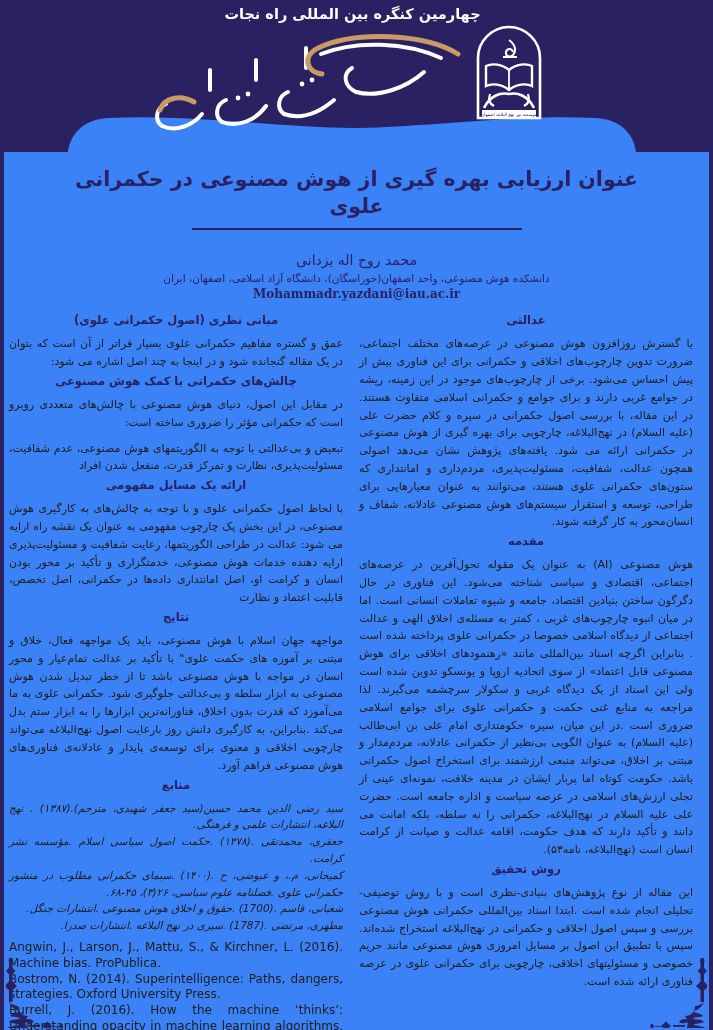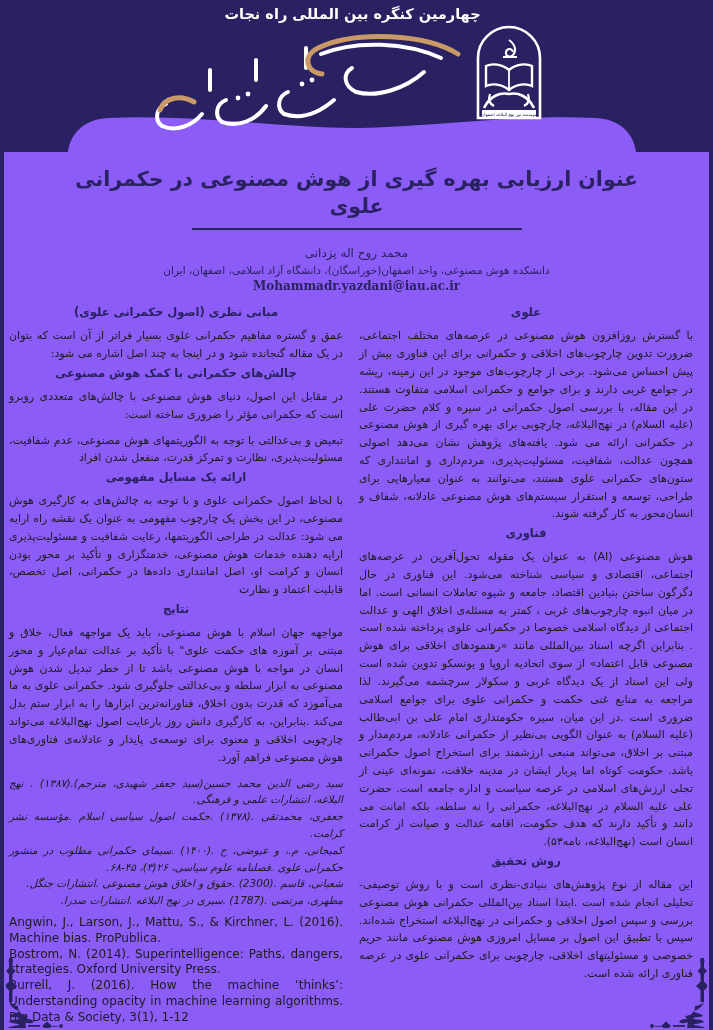--- a/index.html
+++ b/index.html
@@ -4,21 +4,21 @@
 <style>
   html, body {
     margin: 0;
     padding: 0;
     background: #ffffff;
   }
   #poster {
     position: relative;
     width: 713px;
     height: 1030px;
-    background: #8b5cf6;
+    background: #3b82f6;
     overflow: hidden;
     font-family: "DejaVu Sans", "Liberation Sans", sans-serif;
     box-sizing: border-box;
     border-left: 4px solid #2a2162;
     border-right: 4px solid #2a2162;
   }
 
   
   .banner {
     position: relative;
@@ -76,23 +76,23 @@
     line-height: 1.3;
     padding: 0 30px;
   }
   .title-rule {
     width: 330px;
     height: 2px;
     background: #2a2162;
     margin: 9px auto 0 auto;
   }
   .author-name {
-    margin-top: 16px;
-    color: #2a2162;
-    font-size: 12px;
+    margin-top: 22px;
+    color: #2a2162;
+    font-size: 14px;
     direction: rtl;
   }
   .author-affil {
     margin-top: 4px;
     color: #2a2162;
     font-size: 10.5px;
     direction: rtl;
   }
   .author-email {
     margin-top: 3px;
@@ -235,50 +235,51 @@
     <div class="paper-title">عنوان ارزیابی بهره گیری از هوش مصنوعی در حکمرانی علوی</div>
     <div class="title-rule"></div>
     <div class="author-name">محمد روح اله یزدانی</div>
     <div class="author-affil">دانشکده هوش مصنوعی، واحد اصفهان(خوراسگان)، دانشگاه آزاد اسلامی، اصفهان، ایران</div>
     <div class="author-email">Mohammadr.yazdani@iau.ac.ir</div>
   </div>
 
   <div class="columns">
 
     <div class="col col-right">
-      <div class="sec-head">علوی</div>
+      <div class="sec-head">عدالتی</div>
       <p class="para">با گسترش روزافزون هوش مصنوعی در عرصه‌های مختلف اجتماعی، ضرورت تدوین چارچوب‌های اخلاقی و حکمرانی برای این فناوری بیش از پیش احساس می‌شود. برخی از چارچوب‌های موجود در این زمینه، ریشه در جوامع غربی دارند و برای جوامع و حکمرانی اسلامی متفاوت هستند. در این مقاله،  با بررسی اصول حکمرانی در سیره و کلام حضرت علی (علیه السلام) در نهج‌البلاغه، چارچوبی برای بهره گیری از هوش مصنوعی در حکمرانی ارائه می شود. یافته‌های پژوهش نشان می‌دهد اصولی همچون عدالت، شفافیت، مسئولیت‌پذیری، مردم‌داری و امانتداری که ستون‌های حکمرانی علوی هستند، می‌توانند به عنوان معیارهایی برای طراحی، توسعه و استقرار سیستم‌های هوش مصنوعی عادلانه، شفاف و انسان‌محور به کار گرفته شوند.</p>
 
-      <div class="sec-head">فناوری</div>
+      <div class="sec-head">مقدمه</div>
       <p class="para">هوش مصنوعی (AI) به عنوان یک مقوله تحول‌آفرین در عرصه‌های اجتماعی، اقتصادی و سیاسی شناخته می‌شود. این فناوری در حال دگرگون ساختن بنیادین اقتصاد، جامعه و شیوه تعاملات انسانی است. اما در میان انبوه چارچوب‌های غربی ، کمتر به مسئله‌ی اخلاق الهی و عدالت اجتماعی از دیدگاه اسلامی خصوصا در حکمرانی علوی پرداخته شده است . بنابراین اگرچه اسناد بین‌المللی مانند «رهنمودهای اخلاقی برای هوش مصنوعی قابل اعتماد» از سوی اتحادیه اروپا و یونسکو تدوین شده است ولی این اسناد از یک دیدگاه غربی و سکولار سرچشمه می‌گیرند. لذا مراجعه به منابع غنی حکمت و حکمرانی علوی برای جوامع اسلامی  ضروری است .در این میان، سیره حکومتداری امام علی بن ابی‌طالب (علیه السلام) به عنوان الگویی بی‌نظیر از حکمرانی عادلانه، مردم‌مدار و مبتنی بر اخلاق، می‌تواند منبعی ارزشمند برای استخراج اصول حکمرانی باشد. حکومت کوتاه اما پربار ایشان در مدینه خلافت، نمونه‌ای عینی از تجلی ارزش‌های اسلامی در عرصه سیاست و اداره جامعه است. حضرت علی علیه السلام در نهج‌البلاغه، حکمرانی را نه سلطه، بلکه امانت می دانند و تأکید دارند که هدف حکومت، اقامه عدالت و صیانت از کرامت انسان است (نهج‌البلاغه، نامه۵۳).</p>
 
       <div class="sec-head">روش تحقیق</div>
       <p class="para">این مقاله از نوع پژوهش‌های بنیادی-نظری است و با روش توصیفی-تحلیلی انجام شده است .ابتدا اسناد بین‌المللی حکمرانی هوش مصنوعی بررسی و سپس اصول اخلاقی و حکمرانی در نهج‌البلاغه استخراج شده‌اند. سپس با تطبیق این اصول بر  مسایل امروزی هوش مصنوعی مانند حریم خصوصی و مسئولیتهای اخلاقی، چارچوبی برای حکمرانی علوی در عرصه فناوری ارائه شده است.</p>
     </div>
 
     <div class="col col-left">
       <div class="sec-head">مبانی نظری (اصول حکمرانی علوی)</div>
       <p class="para">عمق و گستره مفاهیم حکمرانی علوی بسیار فراتر از آن است که بتوان در یک مقاله گنجانده شود و در اینجا به چند اصل اشاره می شود:</p>
 
       <div class="sec-head">چالش‌های حکمرانی با کمک هوش مصنوعی</div>
       <p class="para">در مقابل این اصول، دنیای هوش مصنوعی با چالش‌های متعددی روبرو است که حکمرانی مؤثر را ضروری ساخته است:</p>
       <p class="para">تبعیض و بی‌عدالتی با توجه به الگوریتمهای هوش مصنوعی،  عدم شفافیت، مسئولیت‌پذیری، نظارت و تمرکز قدرت، منفعل شدن افراد</p>
 
       <div class="sec-head">ارائه یک مسایل مفهومی</div>
       <p class="para">با لحاظ اصول حکمرانی علوی و با توجه به چالش‌های به کارگیری هوش مصنوعی، در این بخش یک چارچوب مفهومی به عنوان یک نقشه راه  ارایه می شود: عدالت در طراحی الگوریتمها، رعایت شفافیت و مسئولیت‌پذیری ارایه دهنده خدمات هوش مصنوعی،  خدمتگزاری و تأکید بر محور بودن انسان و کرامت او،  اصل امانتداری داده‌ها در حکمرانی،  اصل تخصص، قابلیت اعتماد و نظارت</p>
 
       <div class="sec-head">نتایج</div>
       <p class="para">مواجهه جهان اسلام با هوش مصنوعی، باید یک مواجهه فعال، خلاق و مبتنی بر آموزه های حکمت علوی" با تأکید بر عدالت تمام‌عیار و محور انسان در مواجه با هوش مصنوعی باشد تا از خطر تبدیل شدن هوش مصنوعی به ابزار سلطه و بی‌عدالتی جلوگیری شود. حکمرانی علوی به ما می‌آموزد که قدرت بدون اخلاق، فناورانه‌ترین ابزارها را به ابزار ستم بدل می‌کند .بنابراین، به کارگیری دانش روز بارعایت اصول نهج‌البلاغه می‌تواند چارچوبی اخلاقی و معنوی برای توسعه‌ی پایدار و عادلانه‌ی فناوری‌های هوش مصنوعی فراهم آورد.</p>
 
+      <div class="sec-head">منابع</div>
 
       <div class="refs-fa-wrap">
         <p class="ref-fa">سید رضی الدین محمد حسین(سید جعفر شهیدی، مترجم).(۱۳۸۷) . نهج البلاغه، انتشارات علمی و فرهنگی.</p>
         <p class="ref-fa">جعفری، محمدتقی .(۱۳۷۸) .حکمت اصول سیاسی اسلام .مؤسسه نشر کرامت.</p>
         <p class="ref-fa">کمیجانی، م.، و عیوضی، ح .(۱۴۰۰) .سیمای حکمرانی مطلوب در منشور حکمرانی علوی .فصلنامه علوم سیاسی، ۲۶(۳)، ۴۵-۶۸.</p>
-        <p class="ref-fa">شعبانی، قاسم .(2300) .حقوق و اخلاق هوش مصنوعی .انتشارات جنگل.</p>
+        <p class="ref-fa">شعبانی، قاسم .(1700) .حقوق و اخلاق هوش مصنوعی .انتشارات جنگل.</p>
         <p class="ref-fa">مطهری، مرتضی .(1787) .سیری در نهج البلاغه .انتشارات صدرا.</p>
       </div>
 
       <div class="refs-wrap">
         <p class="ref-en">Angwin, J., Larson, J., Mattu, S., &amp; Kirchner, L. (2016). Machine bias. ProPublica.</p>
         <p class="ref-en">Bostrom, N. (2014). Superintelligence: Paths, dangers, strategies. Oxford University Press.</p>
         <p class="ref-en">Burrell, J. (2016). How the machine ‘thinks’: Understanding opacity in machine learning algorithms. Big Data &amp; Society, 3(1), 1-12</p>
       </div>
     </div>
   </div>

